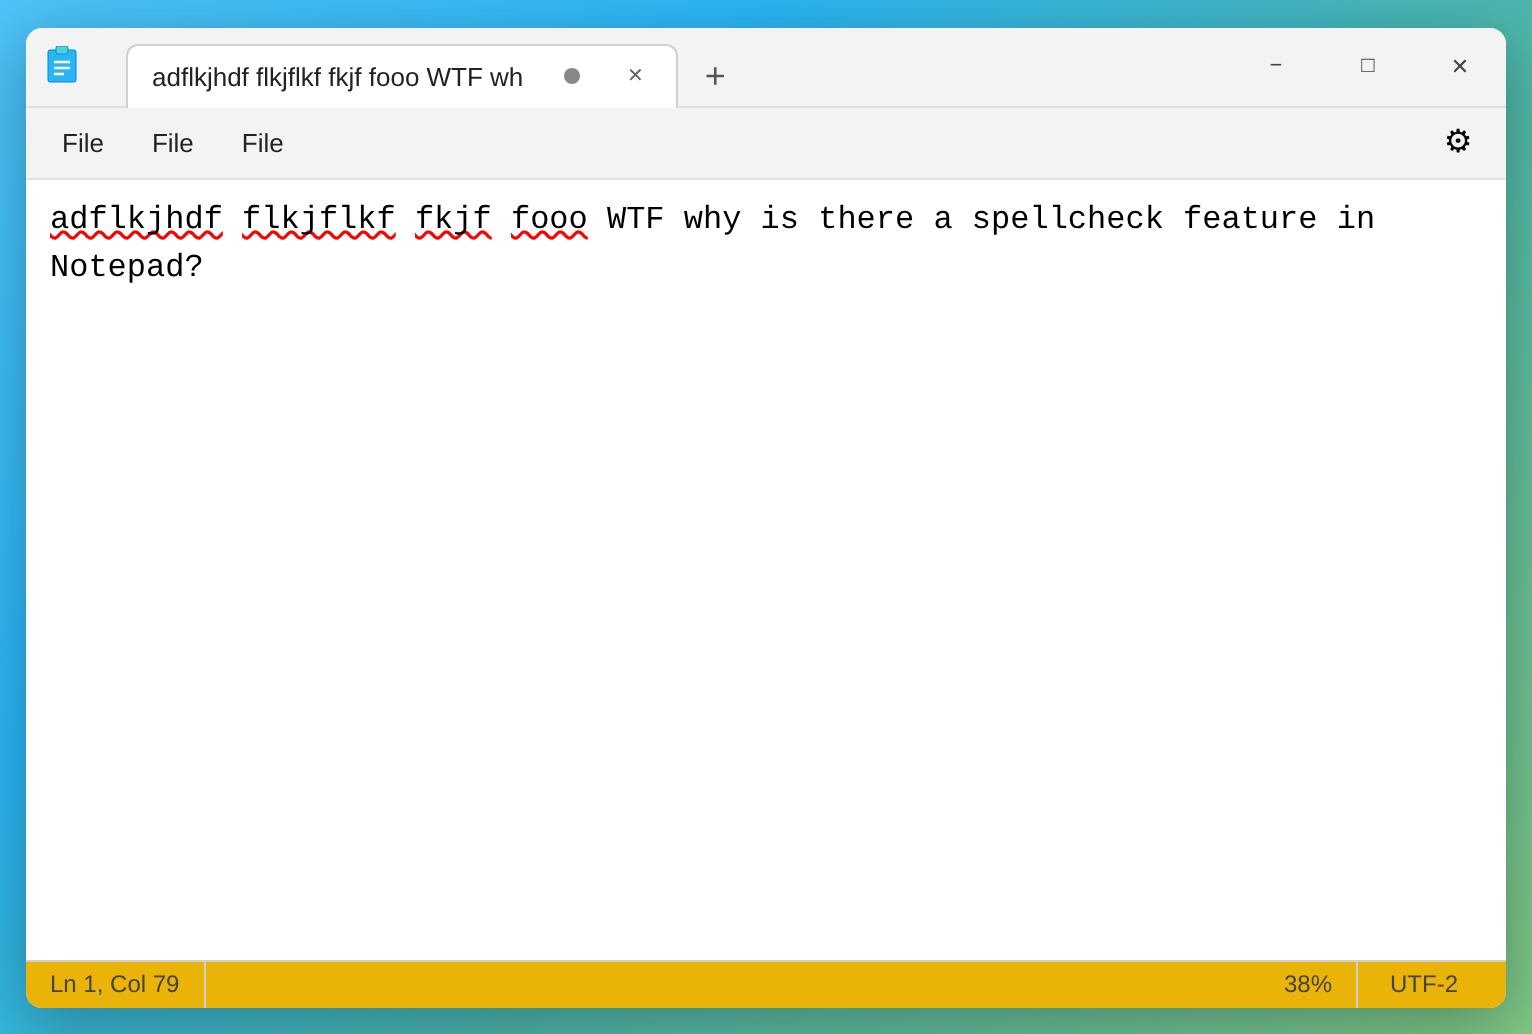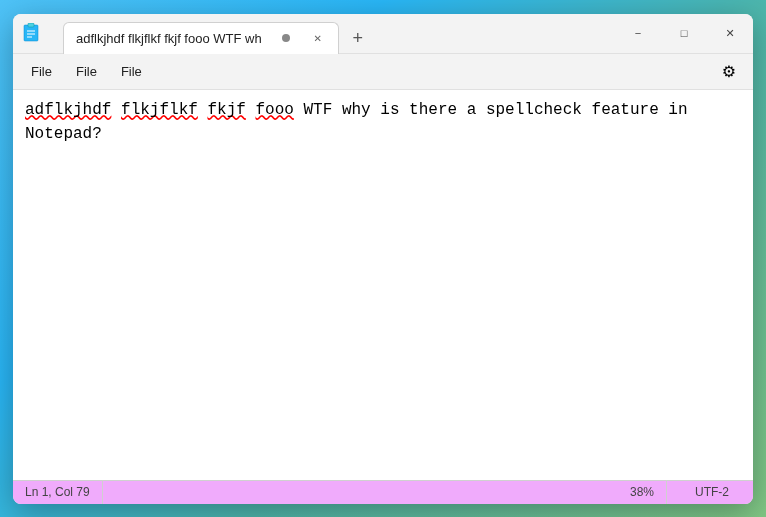--- a/index.html
+++ b/index.html
@@ -171,29 +171,29 @@
 
     
     .misspelled {
       text-decoration: underline wavy red;
       text-decoration-skip-ink: none;
     }
 
     
     .status-bar {
       height: 24px;
-      background: #f0abfc;
+      background: #eab308;
       border-top: 1px solid #d0d0d0;
       display: flex;
       align-items: center;
       padding: 0 12px;
       flex-shrink: 0;
       font-size: 12px;
       color: #444;
-      gap: 16px;
+      gap: 4px;
     }
 
     .status-item {
       padding: 0 12px;
       border-right: 1px solid #d0d0d0;
       height: 100%;
       display: flex;
       align-items: center;
     }
 

